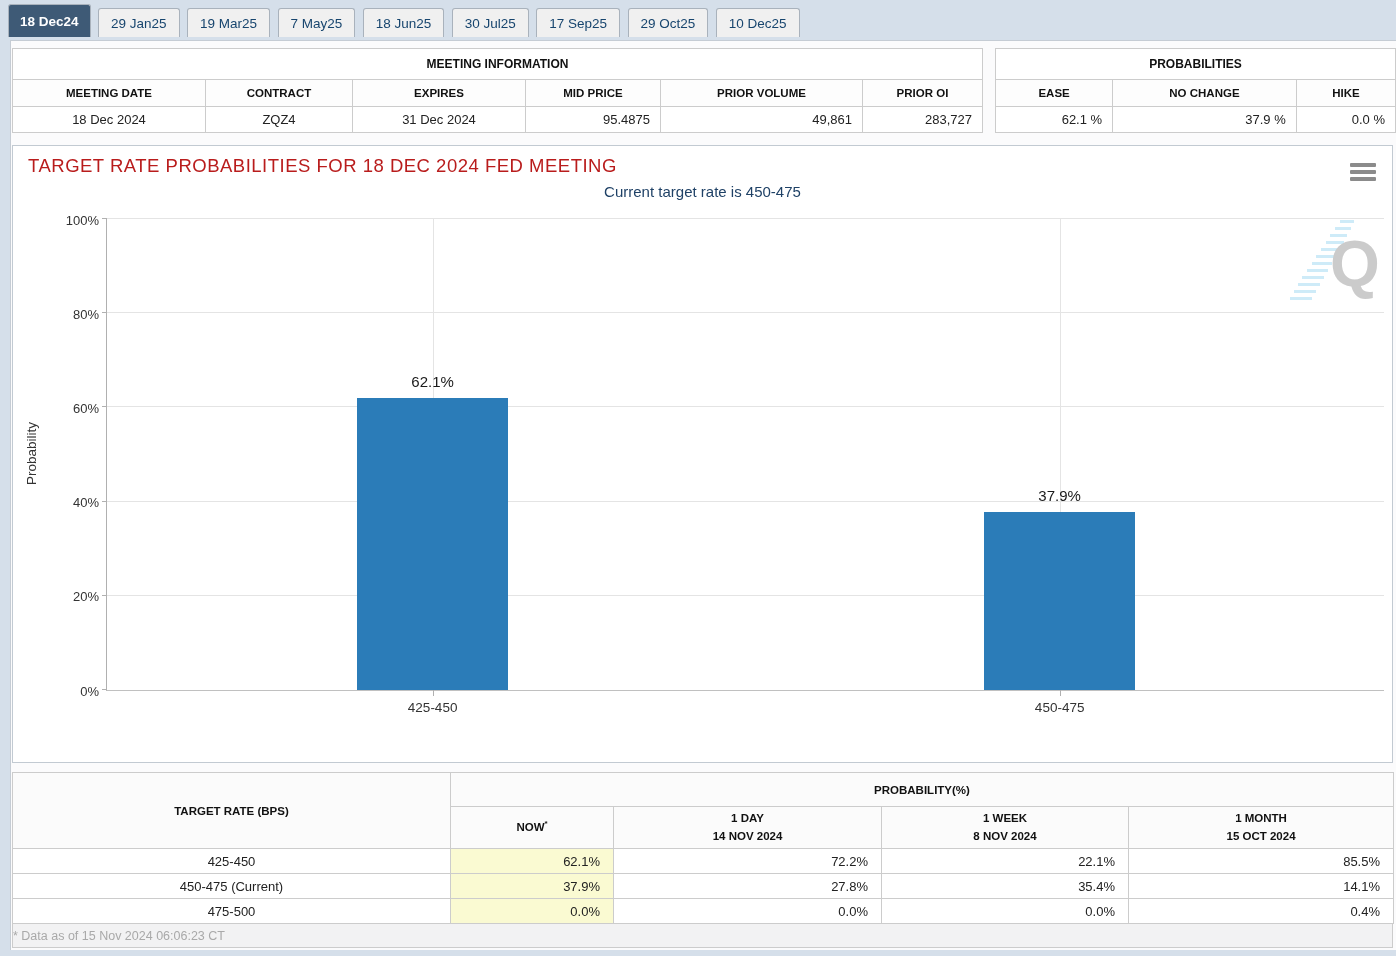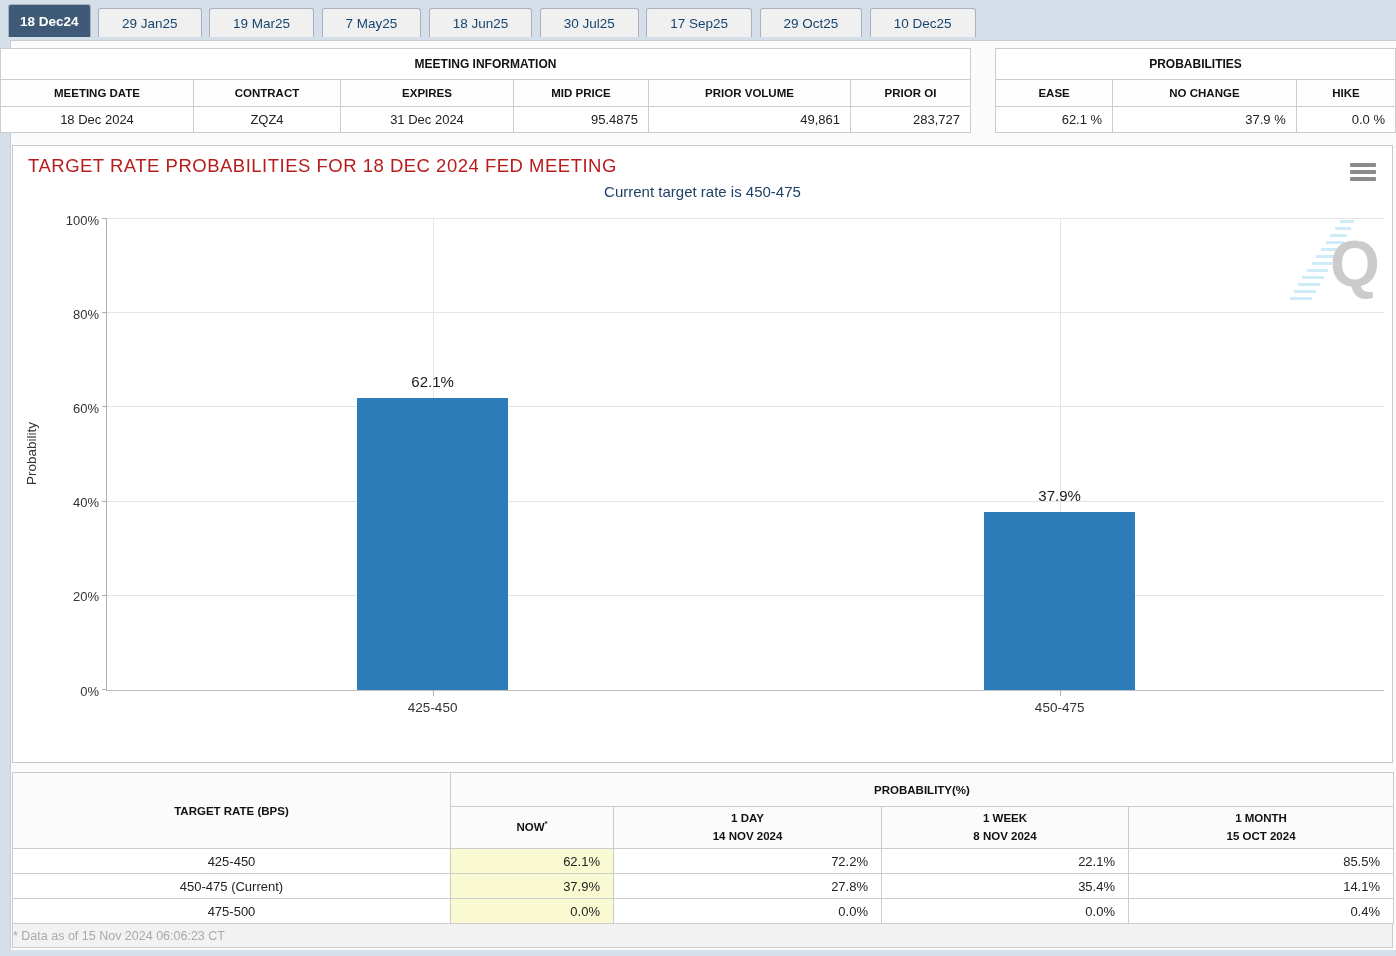--- a/index.html
+++ b/index.html
@@ -1,35 +1,35 @@
 <!DOCTYPE html>
 <html><head>
 <meta charset="utf-8">
 <style>
   * { margin:0; padding:0; box-sizing:border-box; }
   html,body { width:1396px; height:956px; overflow:hidden; }
   body { font-family:"Liberation Sans", sans-serif; background:#d5dfea; position:relative; }
 
   
   .tabbar { position:absolute; left:8px; top:4px; height:36px; white-space:nowrap; }
-  .tab { display:inline-block; vertical-align:bottom; margin-right:3px; padding:7px 23px 6px;
+  .tab { display:inline-block; vertical-align:bottom; margin-right:3px; padding:7px 12px 6px;
          background:#f0f0f0; border:1px solid #a9b2bc; border-bottom:none;
          border-radius:3px 3px 0 0; font-size:13.5px; color:#17456e; cursor:pointer; }
   .tab.active { background:#3e5a76; color:#ffffff; padding:9px 11px 8px; font-weight:bold; }
   .content-bg { position:absolute; left:10px; top:40px; right:0; bottom:6px; background:#fbfbfc; border-left:1px solid #c5ccd4; border-top:1px solid #c5ccd4; }
 
   
   table { border-collapse:collapse; }
   .info-table { background:#ffffff; font-size:13px; color:#222; }
   .info-table th, .info-table td { border:1px solid #cccccc; }
   .info-table .group-h { font-size:12px; font-weight:bold; text-align:center; height:31px; color:#111; }
   .info-table .col-h { font-size:11.5px; font-weight:bold; text-align:center; height:27px; color:#111; background:#fdfdfd; }
   .info-table td { height:26px; text-align:center; }
   .info-table td.num { text-align:right; padding-right:10px; }
-  #meeting-panel { position:absolute; left:0; top:48px; }
+  #meeting-panel { position:absolute; left:12px; top:48px; }
   #prob-panel { position:absolute; left:995px; top:48px;border-radius:6px; }
 
   
   #chart-panel { position:absolute; left:12px; top:145px; width:1381px; height:618px;
                  background:#ffffff; border:1px solid #c2cad2; }
   .chart-title { position:absolute; left:15px; top:9px; font-size:18.5px; color:#b91c1c; letter-spacing:0.5px; }
   .chart-subtitle { position:absolute; left:0; right:0; top:37px; text-align:center; font-size:15px; color:#1f4166; }
   .hamburger { position:absolute; right:16px; top:17px; width:26px; cursor:pointer; }
   .hamburger span { display:block; height:4px; background:#8b8b8b; margin-bottom:3px; border-radius:1px; }
   .watermark { position:absolute; right:8px; top:72px; opacity:0.9; }

